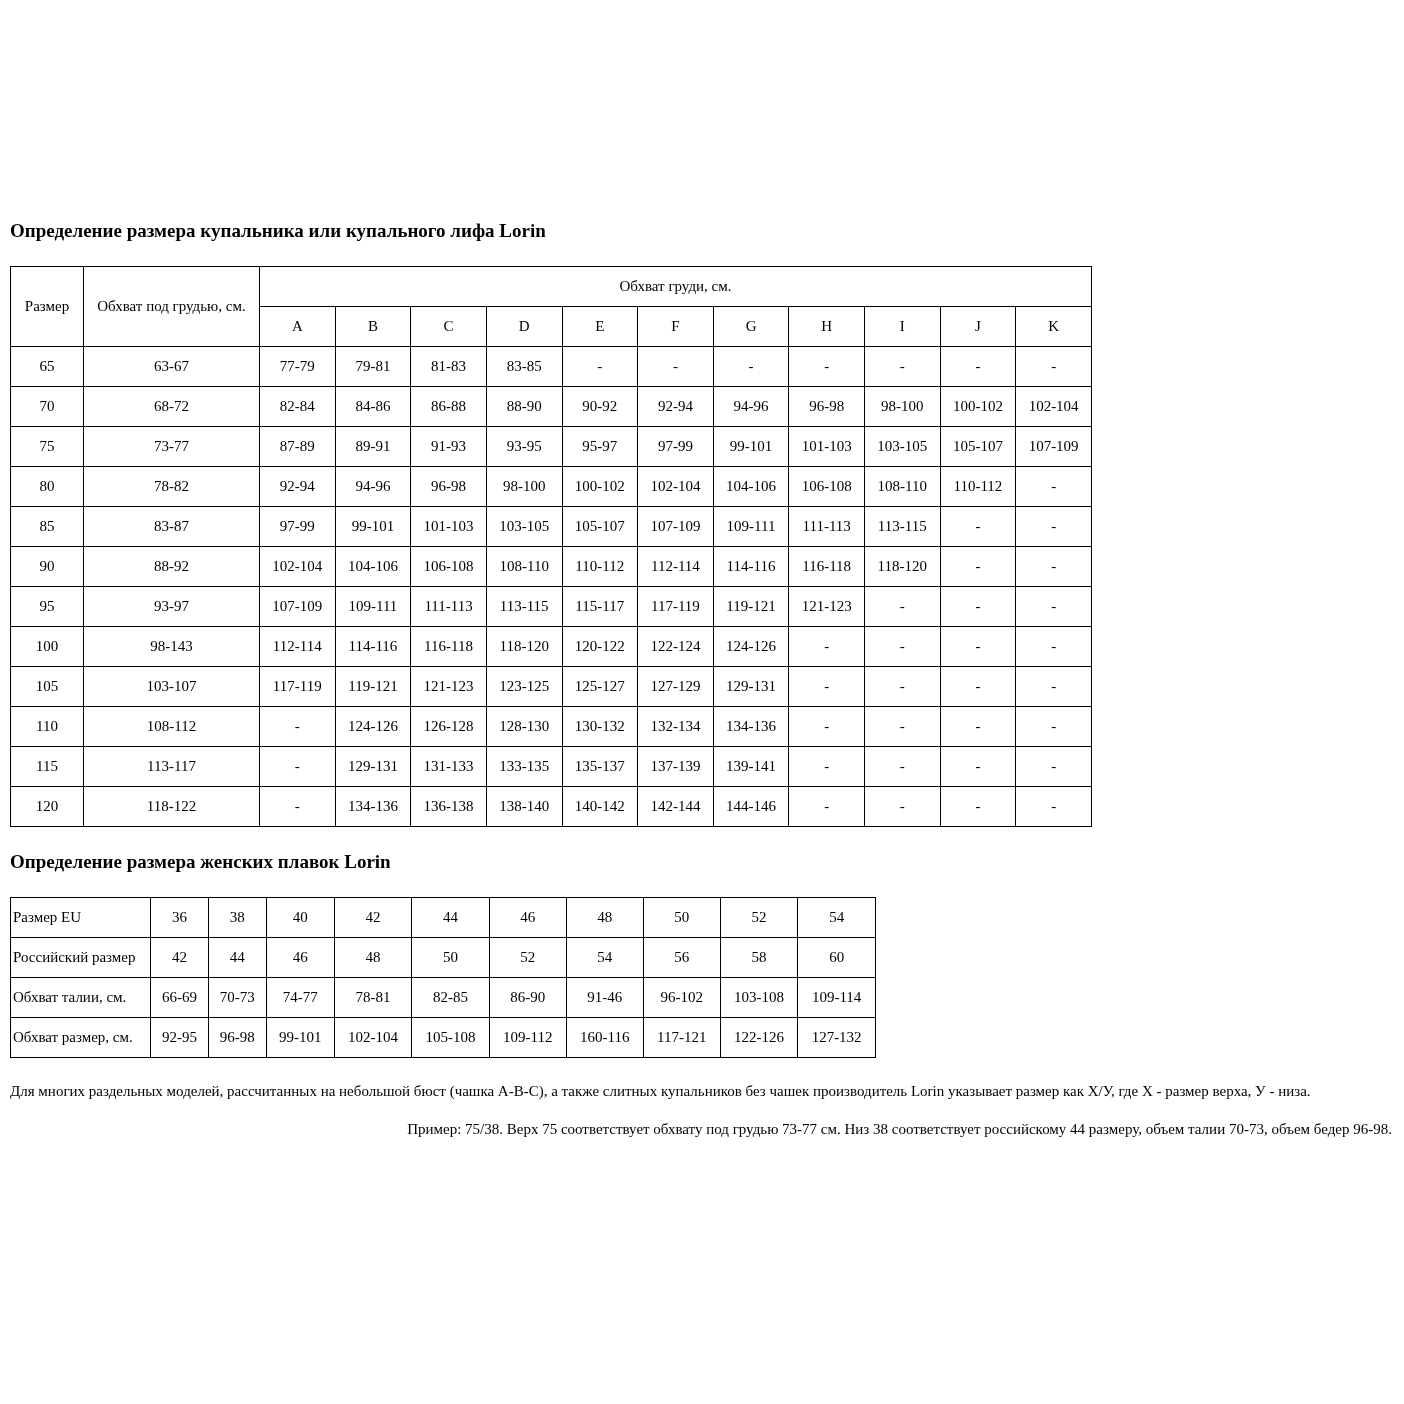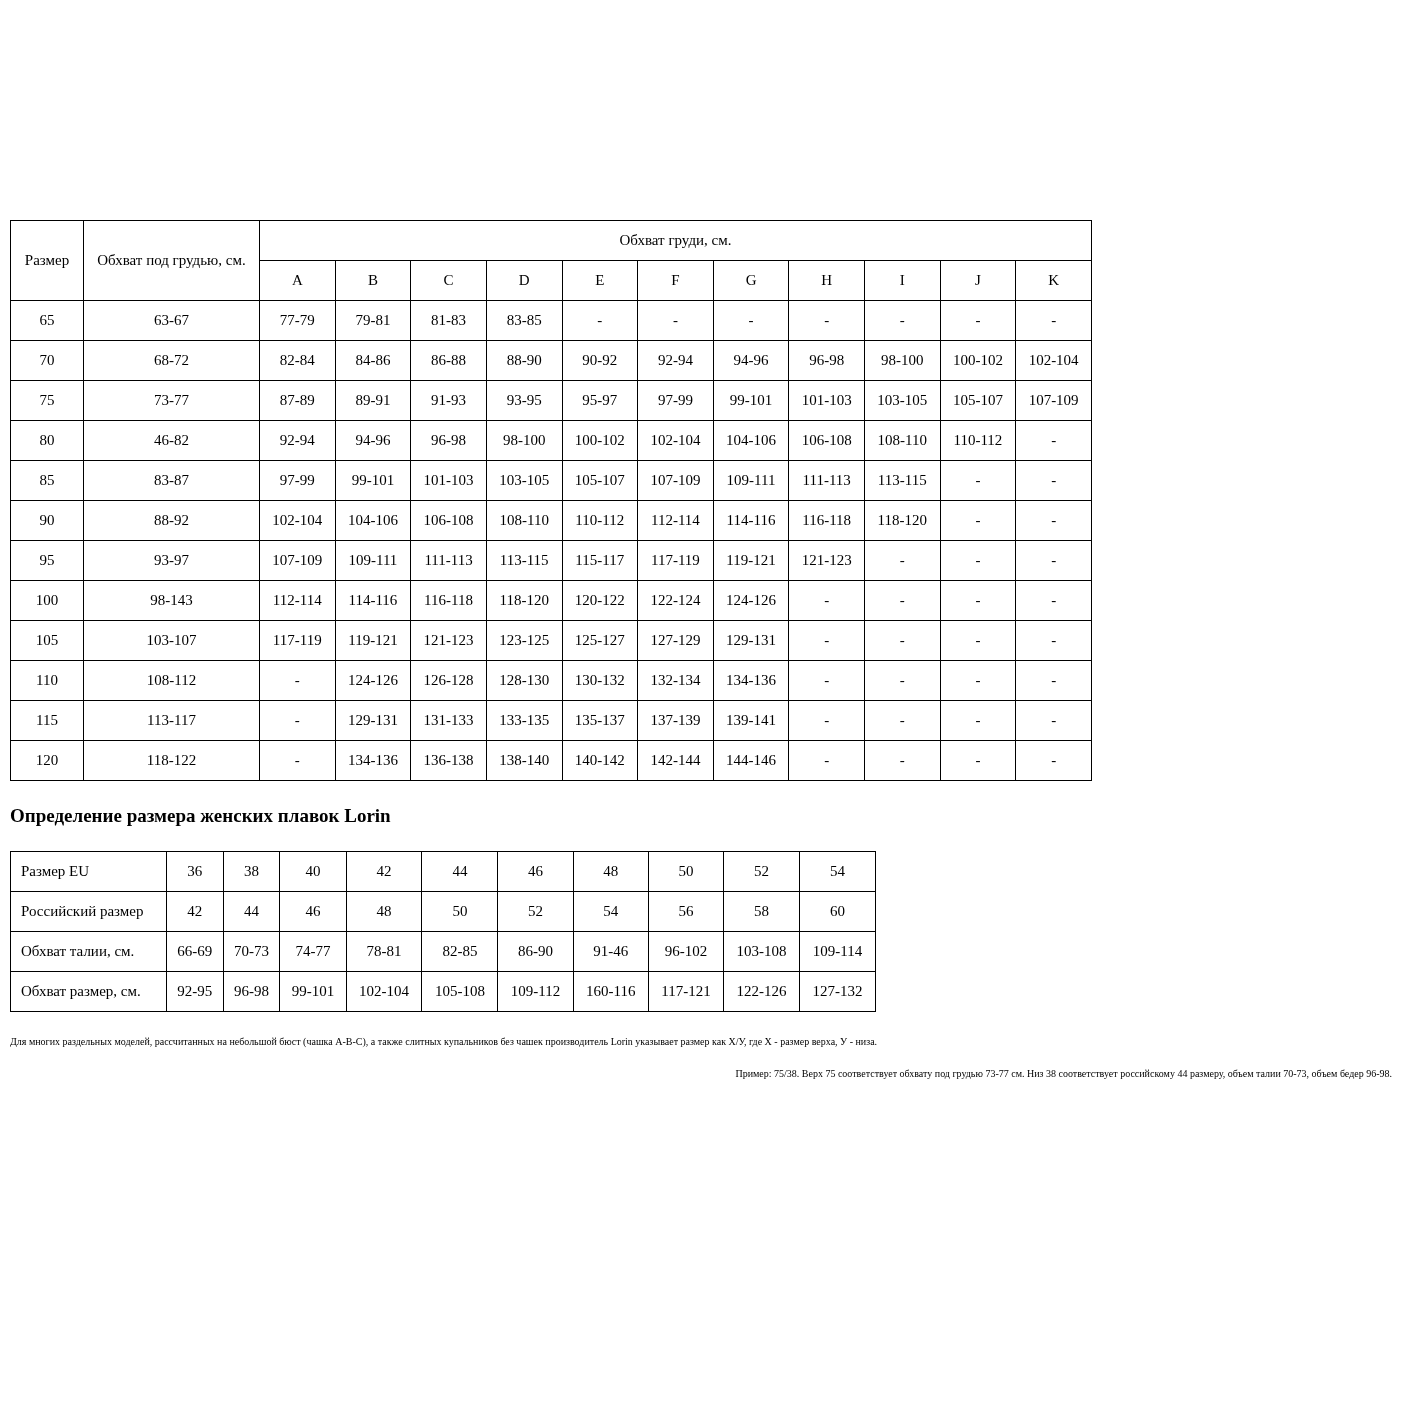--- a/index.html
+++ b/index.html
@@ -38,37 +38,38 @@
     table-layout: fixed;
     margin: 0 0 24px 0;
   }
   .t2 {
     width: 866px;
     margin: 0 0 4px 0;
   }
   .t2 .label-cell {
     text-align: left;
     width: 135px;
-    padding: 0 10px;
+    padding: 0 2px;
   }
   .note {
-    font-size: 10px;
+    font-size: 15px;
     line-height: 1.25;
     margin: 24px 0 0 0;
   }
   .note + .note {
     margin-top: 20px;
     text-align: right;
   }
 </style>
 </head>
 <body>
 
 <div class="page">
 
+  <h2 class="section-title">Определение размера купальника или купального лифа Lorin</h2>
 
   <table class="t1">
     <colgroup>
       <col style="width:73px">
       <col style="width:176px">
     </colgroup>
     <thead>
       <tr>
         <th rowspan="2">Размер</th>
         <th rowspan="2">Обхват под грудью, см.</th>
@@ -129,21 +130,21 @@
           <td>95-97</td>
           <td>97-99</td>
           <td>99-101</td>
           <td>101-103</td>
           <td>103-105</td>
           <td>105-107</td>
           <td>107-109</td>
         </tr>
         <tr>
           <td>80</td>
-          <td>46-82</td>
+          <td>78-82</td>
           <td>92-94</td>
           <td>94-96</td>
           <td>96-98</td>
           <td>98-100</td>
           <td>100-102</td>
           <td>102-104</td>
           <td>104-106</td>
           <td>106-108</td>
           <td>108-110</td>
           <td>110-112</td>

